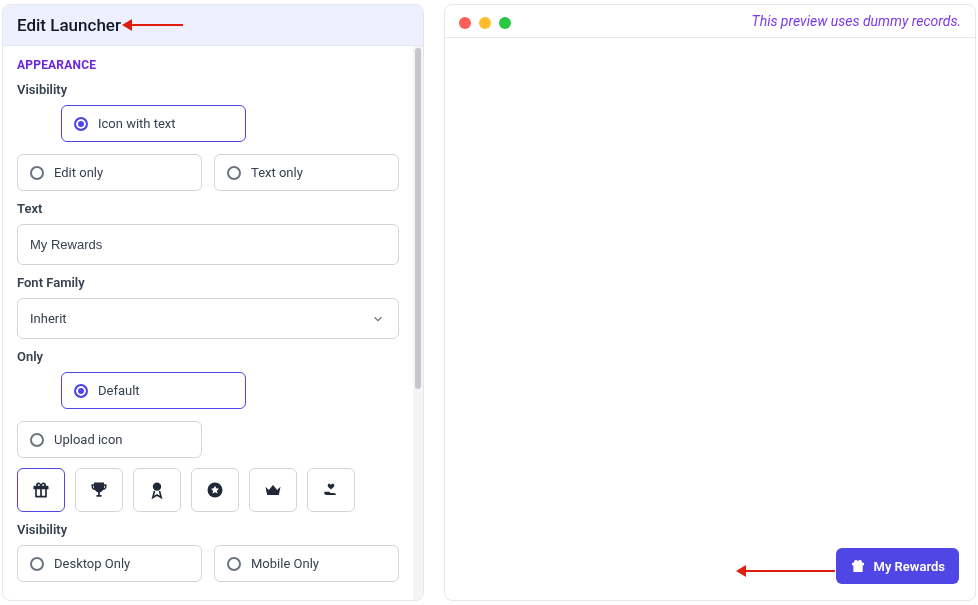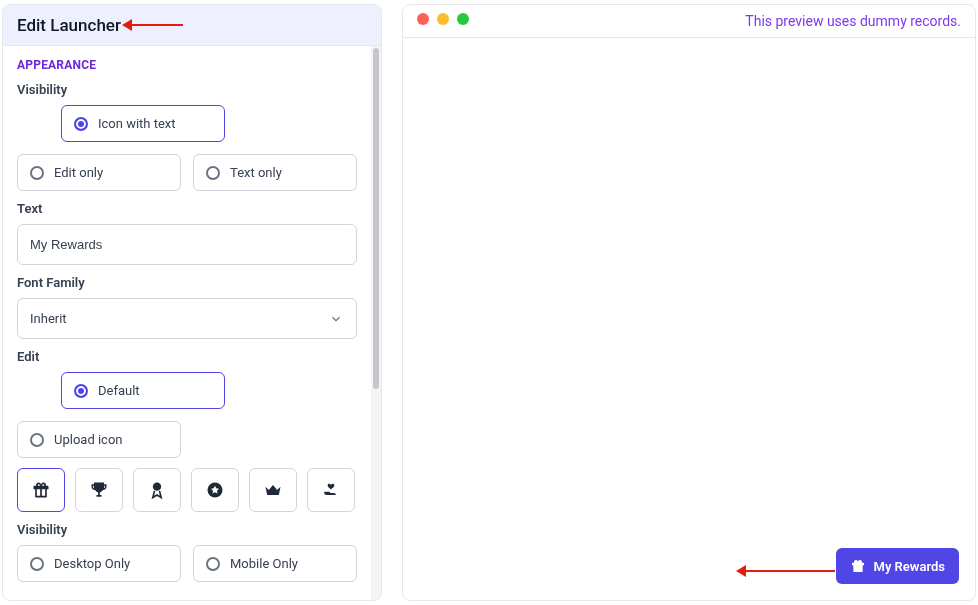--- a/index.html
+++ b/index.html
@@ -12,21 +12,21 @@
     gap: 20px;
     padding: 4px 2px;
   }
   .panel {
     border: 1px solid #e5e7eb;
     border-radius: 8px;
     background: #fff;
     overflow: hidden;
   }
   .left-panel {
-    width: 380px;
+    width: 422px;
     display: flex;
     flex-direction: column;
   }
   .panel-header {
     background: #eef0ff;
     padding: 10px 14px;
     border-bottom: 1px solid #e5e7eb;
     font-size: 17px;
     font-weight: 500;
     color: #111827;
@@ -156,23 +156,24 @@
   }
   .icon-tile svg { display: block; }
   .right-panel {
     flex: 1;
     display: flex;
     flex-direction: column;
     position: relative;
   }
   .preview-header {
     display: flex;
-    align-items: flex-start;
+    align-items: flex-end;
     padding: 8px 14px;
     border-bottom: 1px solid #e5e7eb;
+    font-style: italic;
   }
   .traffic {
     display: flex;
     gap: 8px;
   }
   .traffic-dot {
     width: 12px;
     height: 12px;
     border-radius: 50%;
   }
@@ -254,21 +255,21 @@
       <input class="text-input" type="text" value="My Rewards" style="">
 
       <div class="field-label">Font Family</div>
       <div class="select-wrap">
         <div class="select">Inherit</div>
         <svg class="chevron" width="14" height="14" viewBox="0 0 24 24" fill="none" stroke="#6b7280" stroke-width="2">
             <polyline points="6 9 12 15 18 9"></polyline>
           </svg>
       </div>
 
-      <div class="field-label">Edit</div>
+      <div class="field-label">Only</div>
       <div class="radio-grid">
         <div class="radio-item selected">
           <span class="radio-circle"></span>
           <span>Default</span>
         </div>
         <div class="radio-item">
           <span class="radio-circle"></span>
           <span>Upload icon</span>
         </div>
       </div>

